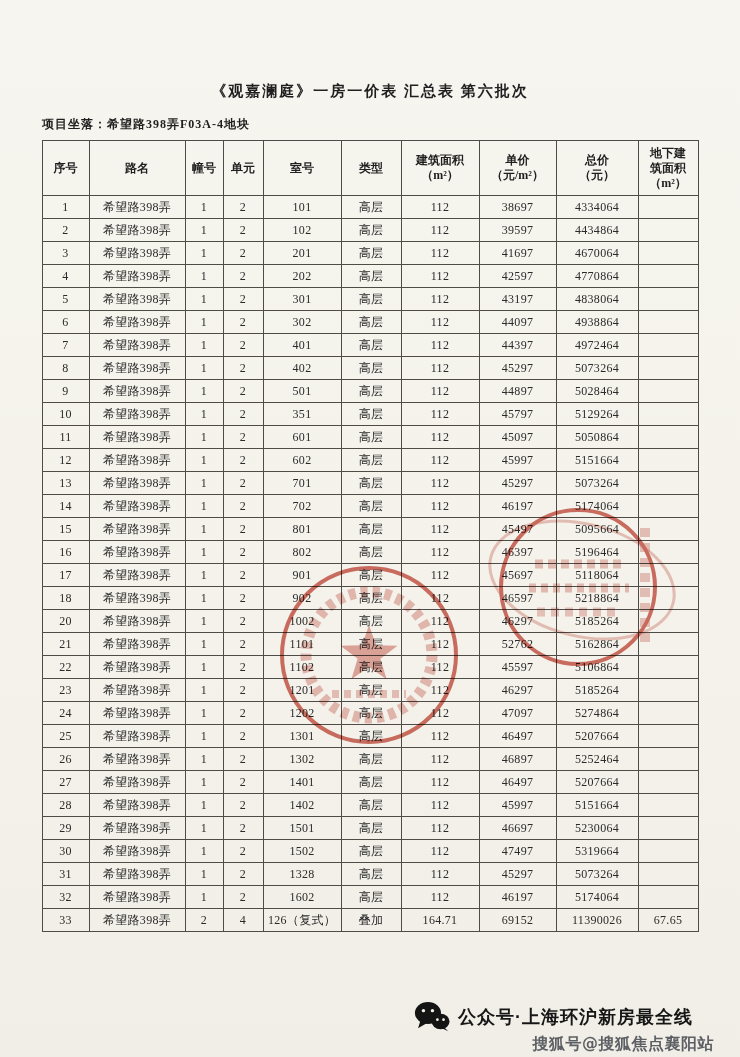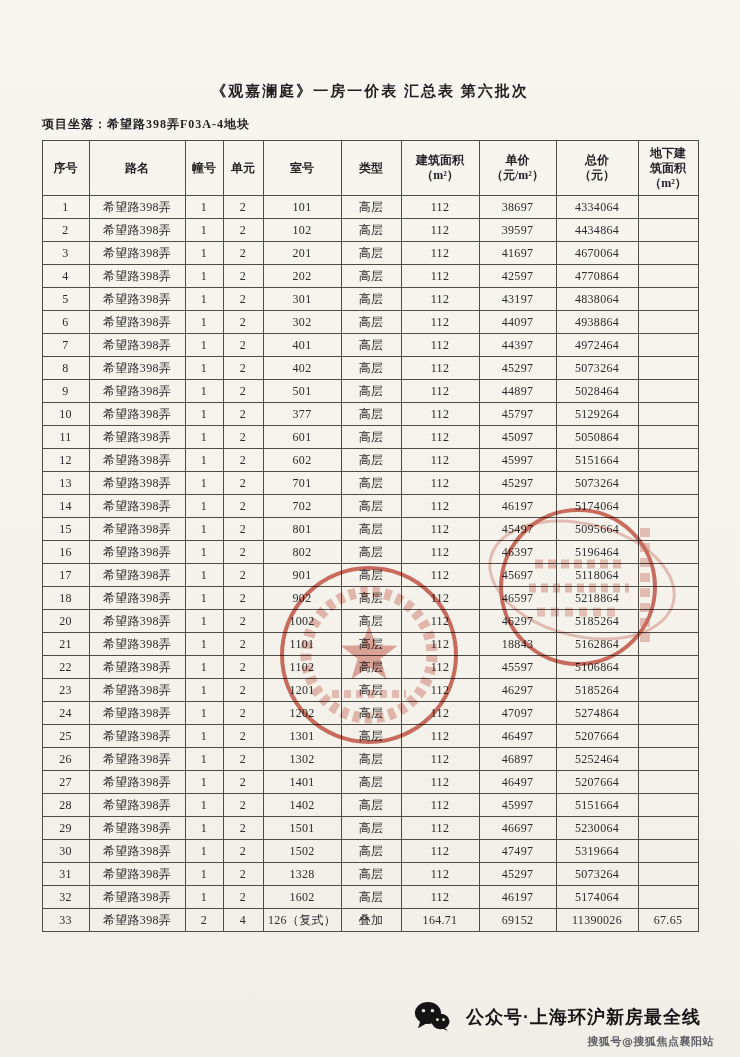--- a/index.html
+++ b/index.html
@@ -59,34 +59,34 @@
     pointer-events:none;
     mix-blend-mode:multiply;
     opacity:0.72;
     filter:blur(0.4px);
   }
   .stamp svg{overflow:visible;display:block;}
   
   .footer{
     position:absolute;
     left:414px;top:1001px;
-    display:flex;align-items:center;gap:16px;
+    display:flex;align-items:center;gap:8px;
   }
   .footer .wx-icon{width:36px;height:31px;flex:0 0 auto;}
   .footer .wx-label{
     font-size:18px;
     font-weight:bold;
     letter-spacing:1px;
     color:#161616;
     font-family:"Liberation Sans","DejaVu Sans",sans-serif;
   }
   .sohu-watermark{
     position:absolute;
     right:26px;top:1034px;
-    font-size:11px;
+    font-size:16px;
     font-weight:bold;
     color:#43474e;
     letter-spacing:0.5px;
     font-family:"DejaVu Sans","Liberation Sans",sans-serif;
     filter:blur(0.35px);
     opacity:0.85;
   }
 </style>
 </head>
 <body>
@@ -231,21 +231,21 @@
           <td>112</td>
           <td>44897</td>
           <td>5028464</td>
           <td></td>
         </tr>
         <tr>
           <td>10</td>
           <td>希望路398弄</td>
           <td>1</td>
           <td>2</td>
-          <td>377</td>
+          <td>351</td>
           <td>高层</td>
           <td>112</td>
           <td>45797</td>
           <td>5129264</td>
           <td></td>
         </tr>
         <tr>
           <td>11</td>
           <td>希望路398弄</td>
           <td>1</td>
@@ -354,21 +354,21 @@
           <td></td>
         </tr>
         <tr>
           <td>21</td>
           <td>希望路398弄</td>
           <td>1</td>
           <td>2</td>
           <td>1101</td>
           <td>高层</td>
           <td>112</td>
-          <td>18843</td>
+          <td>52762</td>
           <td>5162864</td>
           <td></td>
         </tr>
         <tr>
           <td>22</td>
           <td>希望路398弄</td>
           <td>1</td>
           <td>2</td>
           <td>1102</td>
           <td>高层</td>

